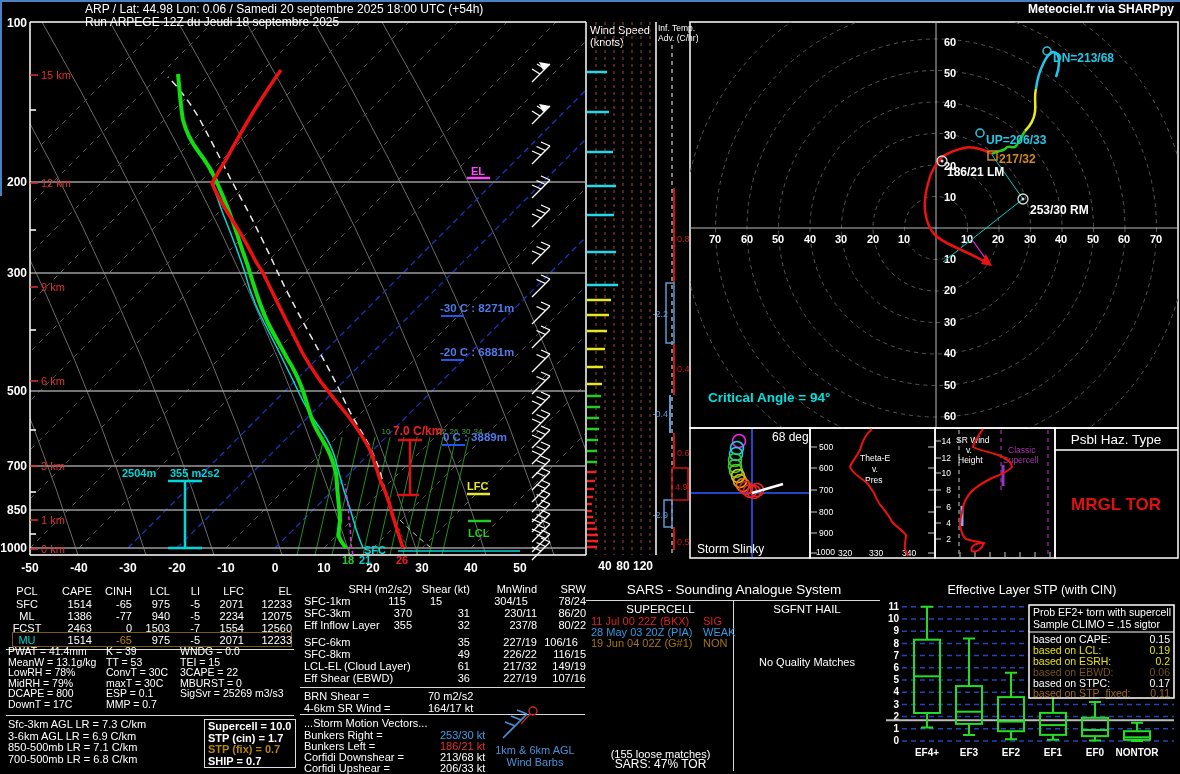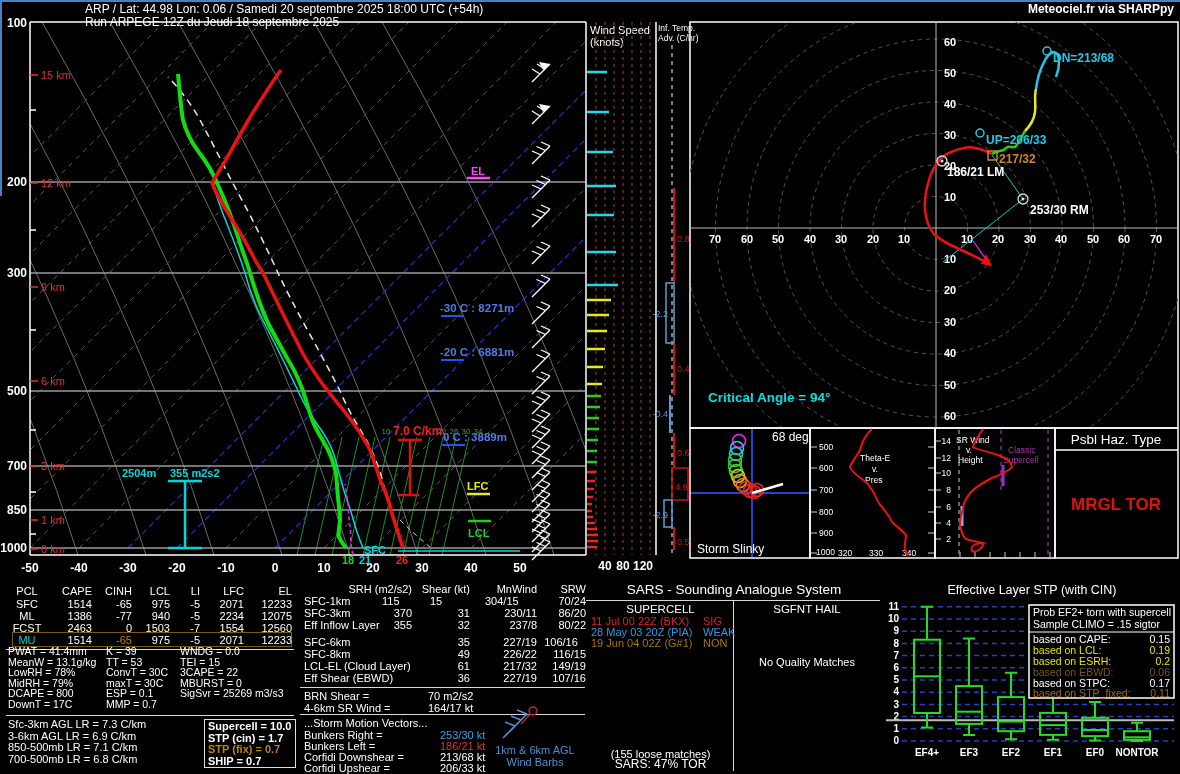--- a/index.html
+++ b/index.html
@@ -501,24 +501,24 @@
 
 <div>
   <div class="row t11" style="left:300px;top:583px;width:286px">
     <span class="abs" style="left:30px;width:82px;text-align:right">SRH (m2/s2)</span>
     <span class="abs" style="left:100px;width:70px;text-align:right">Shear (kt)</span>
     <span class="abs" style="left:185px;width:52px;text-align:right">MnWind</span>
     <span class="abs" style="left:240px;width:46px;text-align:right">SRW</span>
   </div>
   <div class="row t11" style="left:300px;top:595px;width:286px">
     <span class="abs" style="left:4px;width:110px">SFC-1km</span>
-      <span class="abs" style="left:82px;width:30px;text-align:left">115</span>
+      <span class="abs" style="left:82px;width:30px;text-align:center">115</span>
       <span class="abs" style="left:130px;width:40px;">15</span>
-      <span class="abs" style="left:185px;width:52px;text-align:left">304/15</span>
-      <span class="abs" style="left:236px;width:50px;text-align:right">70/24</span>
+      <span class="abs" style="left:185px;width:52px;text-align:center">304/15</span>
+      <span class="abs" style="left:236px;width:50px;text-align:right">78/24</span>
   </div>
   <div class="row t11" style="left:300px;top:607px;width:286px">
     <span class="abs" style="left:4px;width:110px">SFC-3km</span>
       <span class="abs" style="left:82px;width:30px;text-align:right">370</span>
       <span class="abs" style="left:130px;width:40px;text-align:right">31</span>
       <span class="abs" style="left:185px;width:52px;text-align:right">230/11</span>
       <span class="abs" style="left:236px;width:50px;text-align:right">86/20</span>
   </div>
   <div class="row t11" style="left:300px;top:619px;width:286px">
     <span class="abs" style="left:4px;width:110px">Eff Inflow Layer</span>

